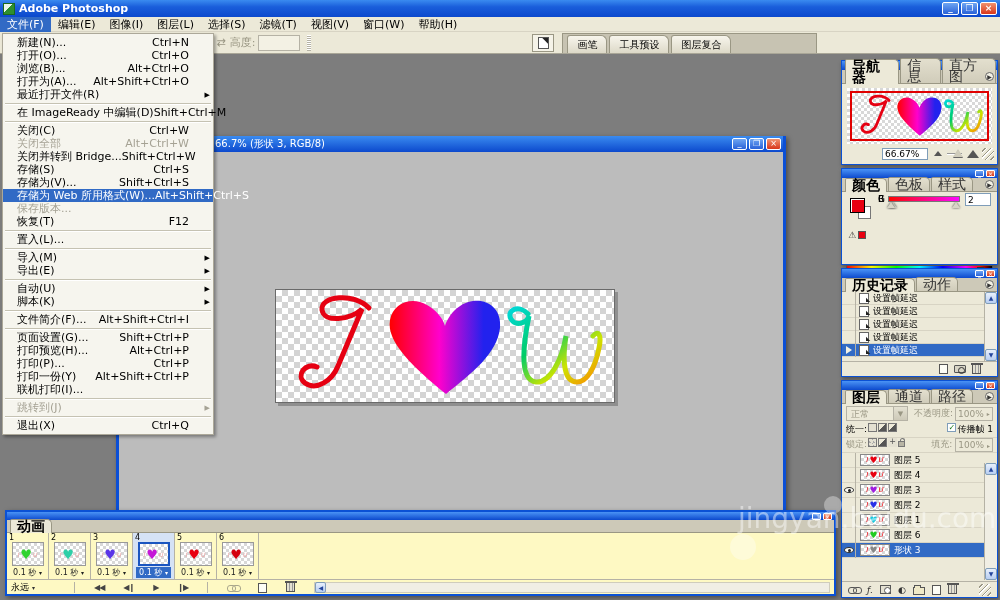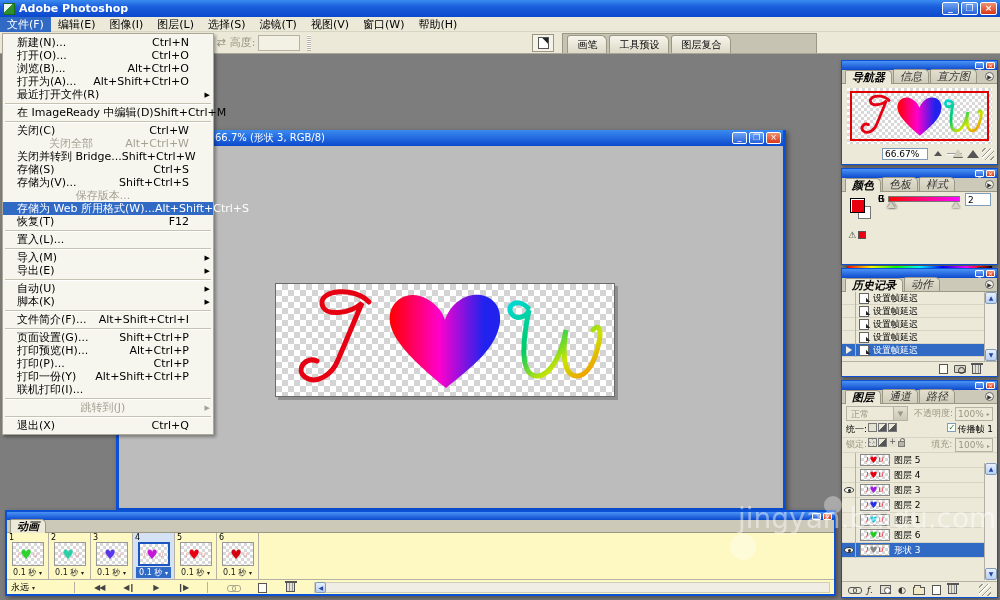--- a/index.html
+++ b/index.html
@@ -38,21 +38,21 @@
   .bridge-btn { width:22px; height:18px; margin-left:215px; border:1px solid #9a9784; background:#f5f3e8;
     display:flex; align-items:center; justify-content:center; }
   .bridge-glyph { width:11px; height:12px; background:#fff; border:1px solid #555; position:relative; }
   .bridge-glyph::after { content:""; position:absolute; right:-4px; top:-4px; border:4px solid transparent; border-left-color:#222; transform:rotate(-45deg); }
   #palette-well { margin-left:8px; flex:1; max-width:255px; height:20px; background:#c7c3b2;
     border:1px solid #9a9784; border-bottom:none; display:flex; align-items:flex-end; padding-left:4px; }
   .well-tab { font-size:10px; padding:2px 9px 1px; background:linear-gradient(180deg,#f7f5ec,#ddd9c8);
     border:1px solid #9a9784; border-bottom:none; border-radius:3px 6px 0 0; margin-right:2px; }
 
   
-  #docwin { position:absolute; left:116px; top:130px; width:670px; height:381px;
+  #docwin { position:absolute; left:116px; top:136px; width:670px; height:381px;
     border:3px solid #0b4fd6; border-top:none; background:#bcbcbc; box-shadow:2px 2px 5px rgba(0,0,0,.4); }
   #doc-titlebar { height:16px; background:linear-gradient(180deg,#3a8bf0,#0c49cd);
     color:#fff; font-size:10px; line-height:16px; padding-left:96px; display:flex; }
   #doc-title { white-space:nowrap; overflow:hidden; }
   #doc-titlebar .winbtns { margin-right:2px; align-items:center; }
   #doc-titlebar .wbtn { width:15px; height:12px; line-height:10px; font-size:8px; }
   #doc-client { position:relative; width:664px; height:362px; background:#bcbcbc; }
   .checker { background-color:#fff;
     background-image:linear-gradient(45deg,#d4d4d4 25%,transparent 25%,transparent 75%,#d4d4d4 75%),
       linear-gradient(45deg,#d4d4d4 25%,transparent 25%,transparent 75%,#d4d4d4 75%);
@@ -67,23 +67,23 @@
   
   .palette { position:absolute; left:841px; width:157px; background:#ece9d8;
     border:1px solid #0a51d5; box-shadow:1px 2px 4px rgba(0,0,0,.35); }
   .titlestrip { height:9px; background:linear-gradient(180deg,#4a93f5,#0c49cd);
     display:flex; justify-content:flex-end; align-items:center; gap:2px; padding-right:2px; }
   .mbtn { width:9px; height:7px; font-size:6px; line-height:5px; text-align:center; color:#fff;
     border:1px solid #fff; border-radius:1px; background:linear-gradient(180deg,#6ea5f2,#2a62d8); }
   .mbtn.close { background:linear-gradient(180deg,#f0926f,#d8361a); }
   .ptabrow { height:14px; background:#cdc9b8; display:flex; align-items:flex-end; padding-left:3px; position:relative;
     border-bottom:1px solid #9a9784; }
-  .ptab { font-size:11px; line-height:11px; padding:1px 6px 1px; color:#333;
+  .ptab { font-size:14px; line-height:11px; padding:1px 6px 1px; color:#333;
     background:linear-gradient(180deg,#e3dfce,#d0ccba); border:1px solid #9a9784; border-bottom:none;
-    border-radius:2px 5px 0 0; margin-right:1px;font-style:italic; }
+    border-radius:2px 5px 0 0; margin-right:1px; }
   .ptab.active { background:#ece9d8; font-weight:bold; color:#000; position:relative; top:1px; }
   .pmenu-btn { position:absolute; right:3px; top:2px; width:9px; height:9px; border:1px solid #666; border-radius:50%;
     font-size:6px; line-height:8px; text-align:center; color:#333; background:#f2f0e4; }
 
   
   #nav-palette { top:60px; height:105px; }
   #nav-preview { margin:4px 5px 2px; height:56px; padding:3px; }
   #nav-viewbox { width:100%; height:100%; border:2px solid #e00000; background-color:#fff; }
   #nav-bottom { display:flex; align-items:center; padding:0 3px; height:15px;margin-left:37px; }
   #nav-zoom { width:46px; height:12px; background:#fff; border:1px solid #7f9db9; font-size:9px; line-height:11px; padding-left:2px; }
@@ -212,21 +212,21 @@
   .wm-circle { position:absolute; width:26px; height:26px; border-radius:50%; background:rgba(255,255,255,.35); }
 
   
   #filemenu { position:absolute; left:2px; top:33px; width:212px; background:#f6f5ee;
     border:1px solid #aca899; box-shadow:2px 2px 3px rgba(0,0,0,.35); z-index:40; padding:2px 0; }
   .mi { height:13px; display:flex; align-items:center; padding:0 16px 0 14px; position:relative; font-size:11px; }
   .mi .lbl { flex:1; white-space:nowrap; }
   .mi .sc { margin-right:8px; white-space:nowrap; }
   .mi .sub { position:absolute; right:3px; font-size:7px; visibility:hidden; }
   .mi .sub.show { visibility:visible; }
-  .mi.disabled { color:#a5a294;text-align:center; }
+  .mi.disabled { color:#a5a294; }
   .mi.hl { background:#316ac5; color:#fff; }
   .mi.sep { height:5px; padding:0 2px; }
   .mi.sep::after { content:""; display:block; width:100%; height:1px; background:#c5c2b2; box-shadow:0 1px 0 #fff; }
 </style>
 </head>
 <body>
 
 <div id="titlebar">
   <span class="app-icon"></span>
   <span>Adobe Photoshop</span>
@@ -814,29 +814,29 @@
       <span class="sc">Ctrl+S</span>
 
     </div>
 
     <div class="mi">
       <span class="lbl">存储为(V)...</span>
       <span class="sc">Shift+Ctrl+S</span>
 
     </div>
 
+    <div class="mi hl">
+      <span class="lbl">存储为 Web 所用格式(W)...</span>
+      <span class="sc">Alt+Shift+Ctrl+S</span>
+
+    </div>
+
     <div class="mi disabled">
       <span class="lbl">保存版本...</span>
       <span class="sc"></span>
-
-    </div>
-
-    <div class="mi hl">
-      <span class="lbl">存储为 Web 所用格式(W)...</span>
-      <span class="sc">Alt+Shift+Ctrl+S</span>
 
     </div>
 
     <div class="mi">
       <span class="lbl">恢复(T)</span>
       <span class="sc">F12</span>
 
     </div>
 
     <div class="mi sep">

